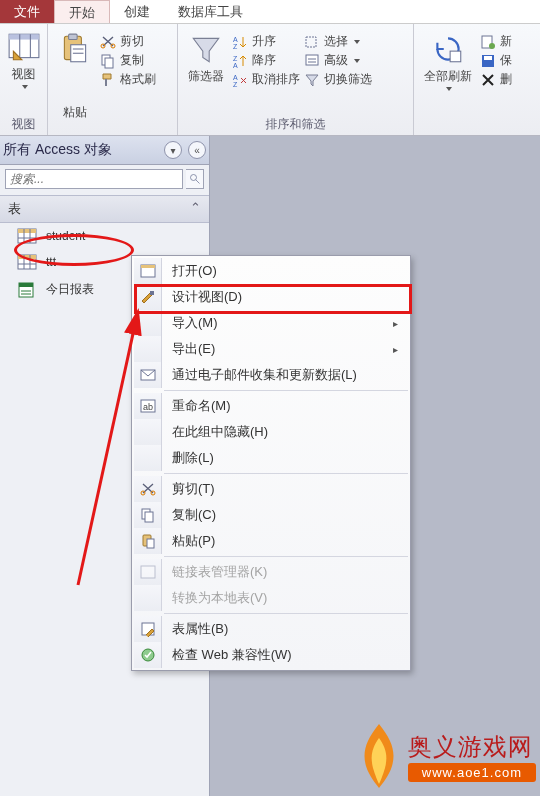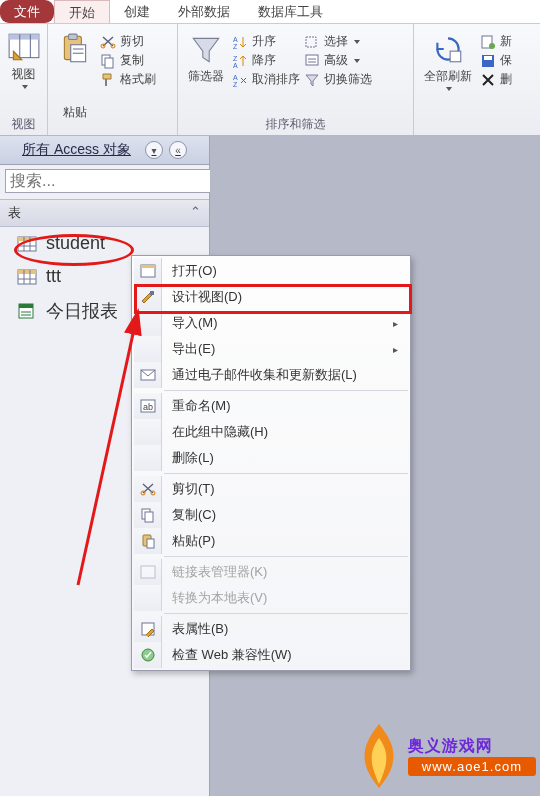--- a/index.html
+++ b/index.html
@@ -1,47 +1,47 @@
 <!DOCTYPE html>
 <html><head>
 <meta charset="utf-8">
 <style>
   * { box-sizing: border-box; margin: 0; padding: 0; font-family: "Microsoft YaHei", SimSun, Arial, sans-serif; }
   body { width: 540px; height: 796px; background: #fff; position: relative; overflow: hidden; font-size: 13px; color: #444; }
 
   
   .tabs { display: flex; height: 24px; background: #fff; border-bottom: 1px solid #ccc; }
   .tab { padding: 3px 14px 0 14px; font-size: 13px; }
-  .tab.active { background: #a4373a; color: #fff; border-radius: 9px; }
+  .tab.active { background: #a4373a; color: #fff; }
   .tab.sel { background: #fbeeee; border: 1px solid #d9b9b9; border-bottom: none; }
 
   
   .ribbon { display: flex; height: 112px; background: linear-gradient(#f7f9fc,#ecedf2); border-bottom: 1px solid #b6b7c2; }
   .group { border-right: 1px solid #c9cad3; padding: 4px 6px 2px 6px; display:flex; flex-direction:column; justify-content:space-between; }
   .group-lbl { text-align:center; font-size:12px; color:#5b5b6e; padding-top:2px; }
   .big { display:flex; flex-direction:column; align-items:center; gap:2px; font-size:12px; padding:2px 4px; }
   .big svg { width:34px; height:34px; }
   .mini { display:flex; align-items:center; gap:4px; font-size:12px; padding:1px 0; color:#444;}
   .mini svg { width:16px; height:16px; }
   .col { display:flex; flex-direction:column; }
   .row { display:flex; align-items:flex-start; gap:4px; }
 
   .corner-launcher { align-self:flex-end; width:16px; height:16px; color:#777; }
 
   
   .navpane { position:absolute; left:0; top:136px; width:210px; height:660px; background:#eef0f5; border-right:1px solid #9fa3b5; }
-  .nav-header { display:flex; align-items:flex-start; gap:6px; background:linear-gradient(#dde2ef,#c9d0e2); border-bottom:1px solid #9fa3b5; padding:5px 22px; font-size:14px; color:#2a2a4a;text-decoration:underline;}
+  .nav-header { display:flex; align-items:flex-start; gap:6px; background:linear-gradient(#dde2ef,#c9d0e2); border-bottom:1px solid #9fa3b5; padding:5px 3px; font-size:14px; color:#2a2a4a;}
   .nav-header .sp { flex:1; }
   .circle-btn { width:18px;height:18px;border:1px solid #8e93ab;border-radius:50%;display:inline-flex;align-items:center;justify-content:center;background:#f4f6fb;font-size:10px;color:#555;}
   .search-row { display:flex; padding:4px 5px 6px 5px; gap:3px; }
-  .search-row input { flex:1; border:1px solid #9fa3b5; padding:2px 4px; font-size:16px; color:#777;}
+  .search-row input { flex:1; border:1px solid #9fa3b5; padding:2px 4px; font-size:12px; font-style:italic; color:#777;}
   .mag { width:18px;height:20px;border:1px solid #9fa3b5;border-left:none;display:flex;align-items:center;justify-content:center;background:#f7f8fc;}
   .section-hdr { background:linear-gradient(#e7e9f0,#d6d9e5); border-top:1px solid #b9bdcf;border-bottom:1px solid #b9bdcf; padding:4px 8px; font-size:13px; color:#333; display:flex;}
   .section-hdr .sp{flex:1;}
-  .navitem { display:flex; align-items:center; gap:10px; padding:6px 6px 6px 18px; font-size:18px; color:#333; }
+  .navitem { display:flex; align-items:center; gap:10px; padding:6px 6px 6px 18px; font-size:12px; color:#333; }
 
   
   .client { position:absolute; left:210px; top:136px; right:0; bottom:0; background:#b6bac8; }
 
   
   .ctxmenu { position:absolute; left:131px; top:255px; width:280px; background:linear-gradient(#fdfdfd,#f4f5f8); border:1px solid #9a9cac; box-shadow:2px 3px 6px rgba(0,0,0,.25); padding:2px; }
   .ctxmenu .row-i { display:flex; align-items:center; height:26px; }
   .ctxmenu .iconcell { width:28px; display:flex; align-items:center; justify-content:center; background:linear-gradient(#f5f6fa,#ebedf3); border-right:1px solid #d2d4df; height:100%;}
   .ctxmenu .lbl { padding-left:10px; font-size:13px; color:#333; flex:1;}
   .ctxmenu .lbl.dis { color:#a4a4a4; }
@@ -51,37 +51,36 @@
   
   .annot { position:absolute; pointer-events:none; }
   .red-ellipse { left:14px; top:370px; width:120px; height:32px; border:3px solid #e31818; border-radius:50%/50%; }
   .red-rect { left:134px; top:284px; width:278px; height:30px; border:3px solid #e31818; }
   .red-arrow { left:68px; top:305px; }
 
   
   .watermark { position:absolute; right:4px; bottom:6px; display:flex; align-items:center; gap:6px; }
   .flame { width:46px; height:68px; }
   .wm-txt { display:flex; flex-direction:column; align-items:flex-start; }
-  .wm-big { font-size:16px; font-weight:bold; color:#6d28d9; letter-spacing:1px;}
+  .wm-big { font-size:24px; font-weight:normal; color:#b91c1c; letter-spacing:1px;}
   .wm-url { background:#e85a00; color:#fff; font-size:13px; padding:2px 14px; border-radius:3px; margin-top:0; letter-spacing:1px;}
 
   
   .caret { width:0;height:0;border-left:3px solid transparent;border-right:3px solid transparent;border-top:4px solid #555;display:inline-block;margin-left:2px;}
 
   
   svg { overflow: visible; }
 </style>
 </head>
 <body>
 
 <div class="tabs">
   <div class="tab active">文件</div>
   <div class="tab sel">开始</div>
   <div class="tab">创建</div>
-  <div class="tab">外部数据</div>
   <div class="tab">数据库工具</div>
 </div>
 
 <div class="ribbon">
 
   <div class="group" style="width:48px;">
     <div class="big">
       <svg viewBox="0 0 32 32">
         <rect x="2" y="4" width="28" height="22" fill="#fff" stroke="#6c7494"></rect>
         <rect x="2" y="4" width="28" height="5" fill="#b9c1df"></rect>

